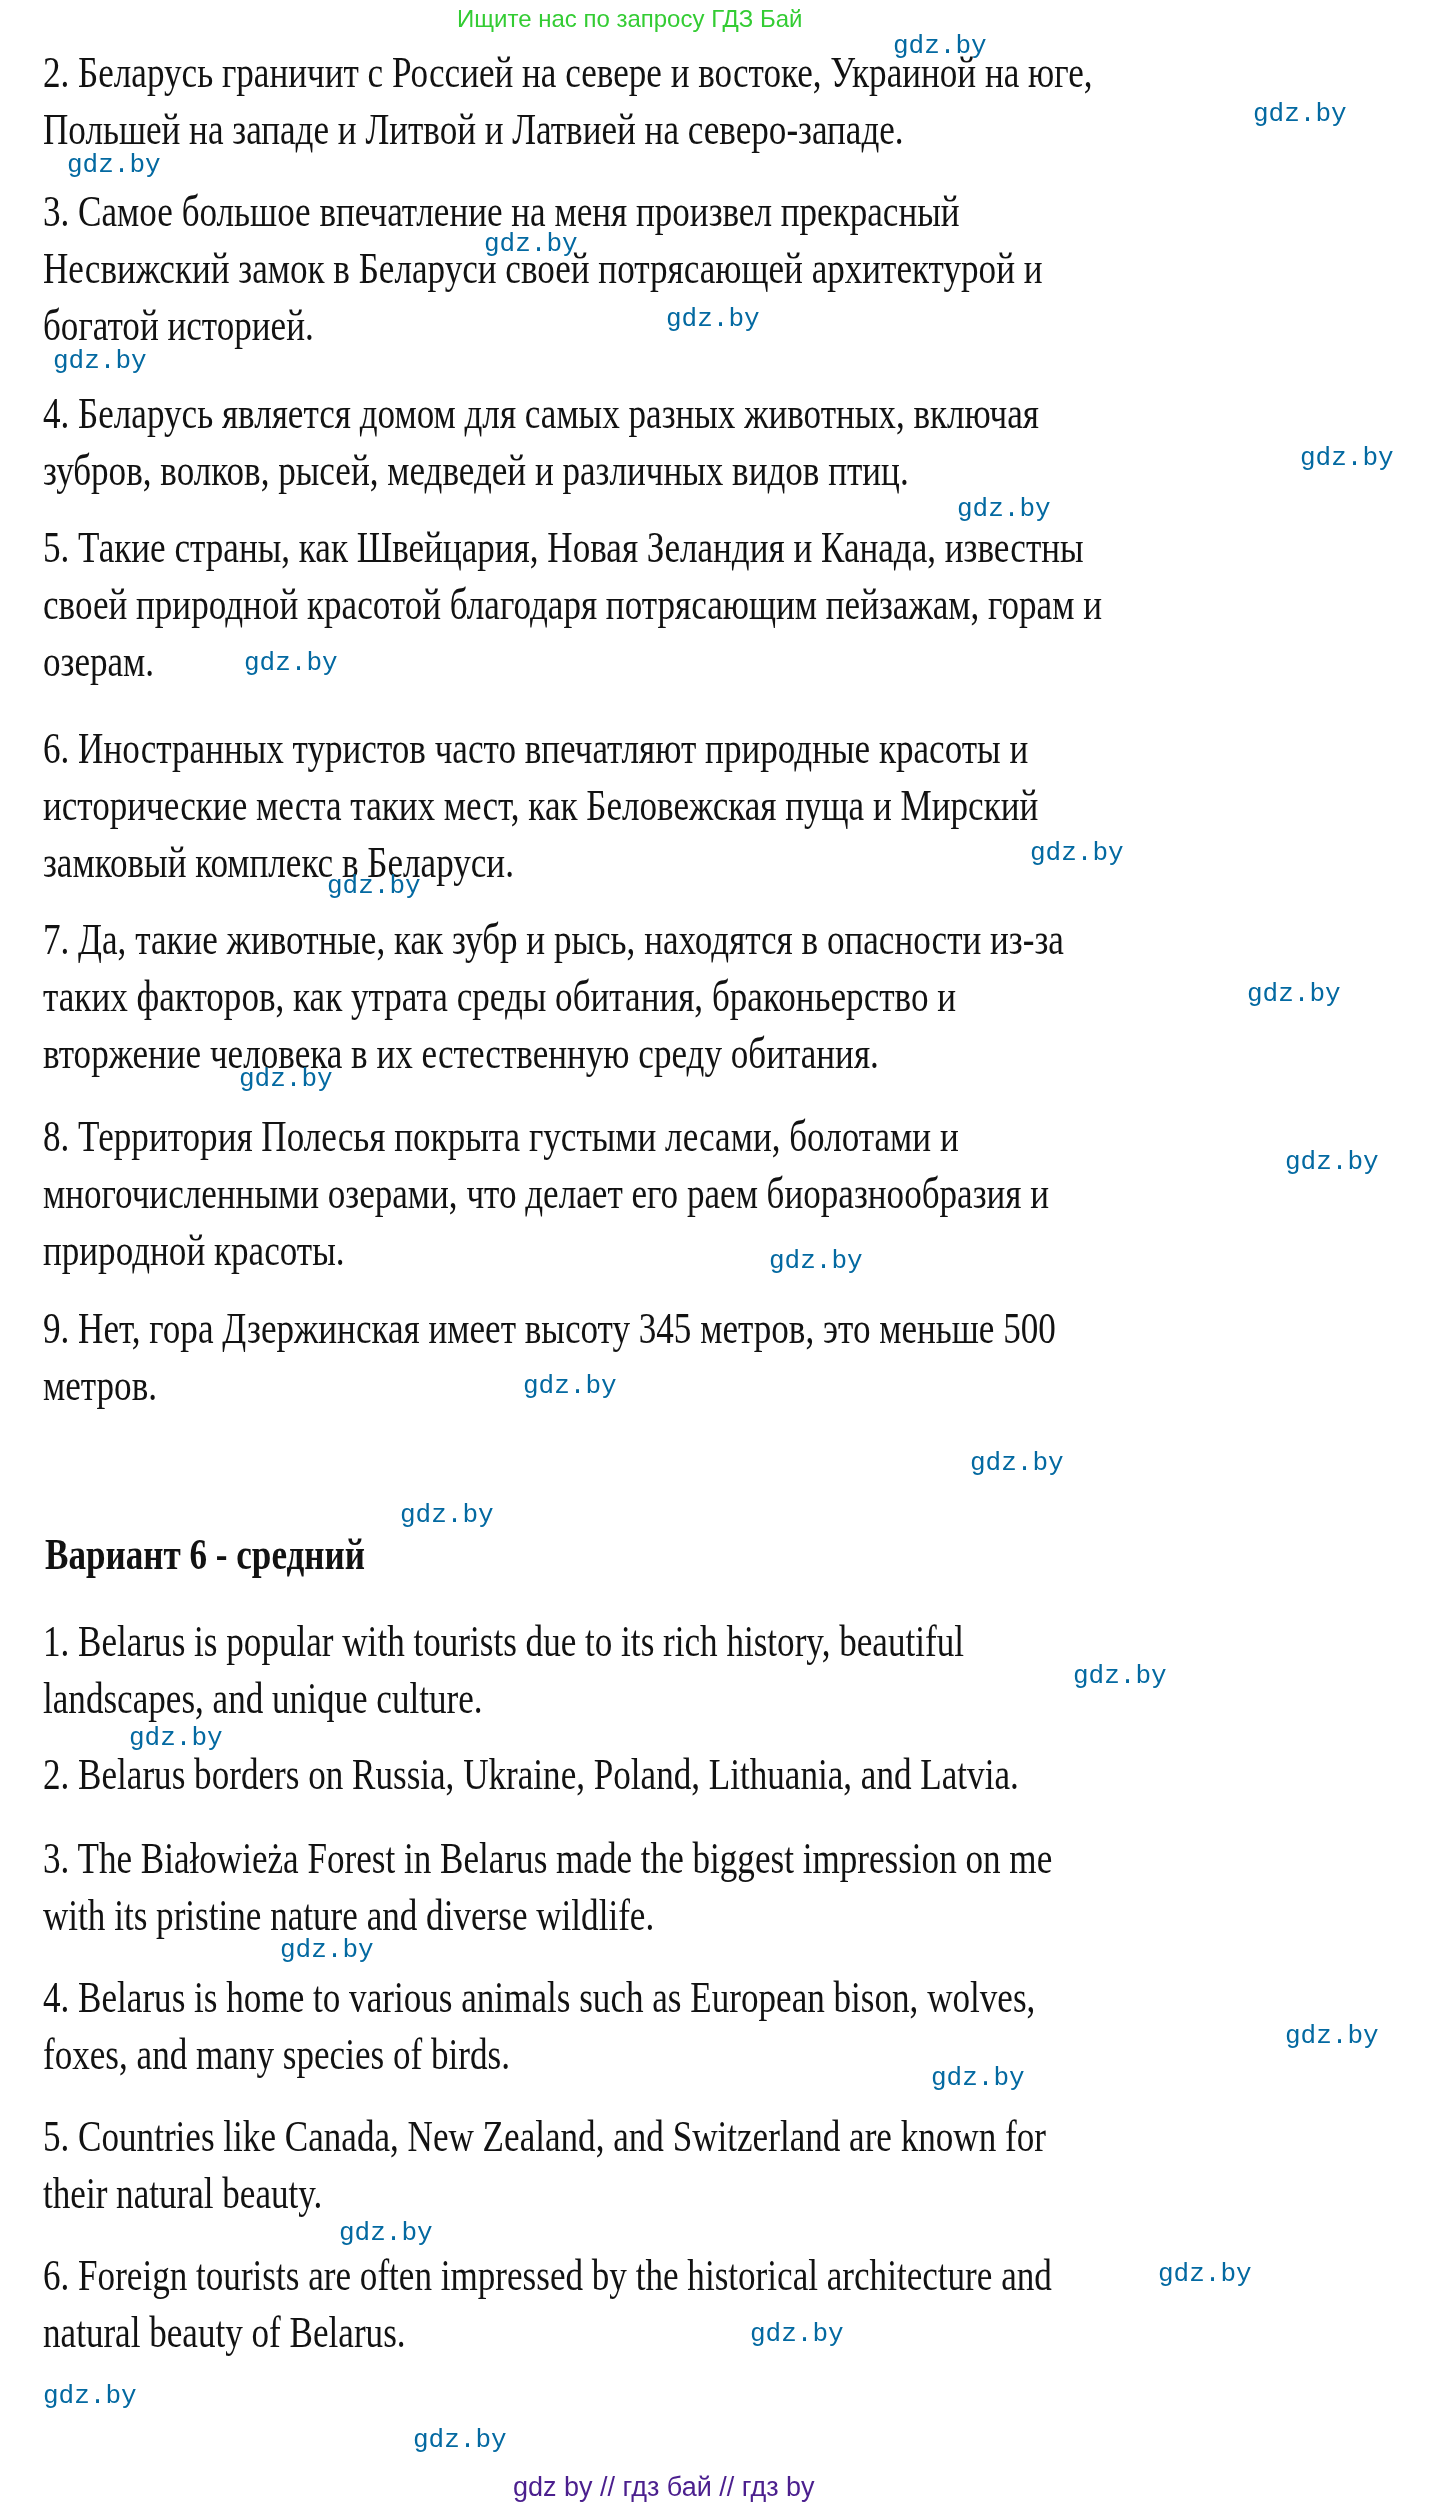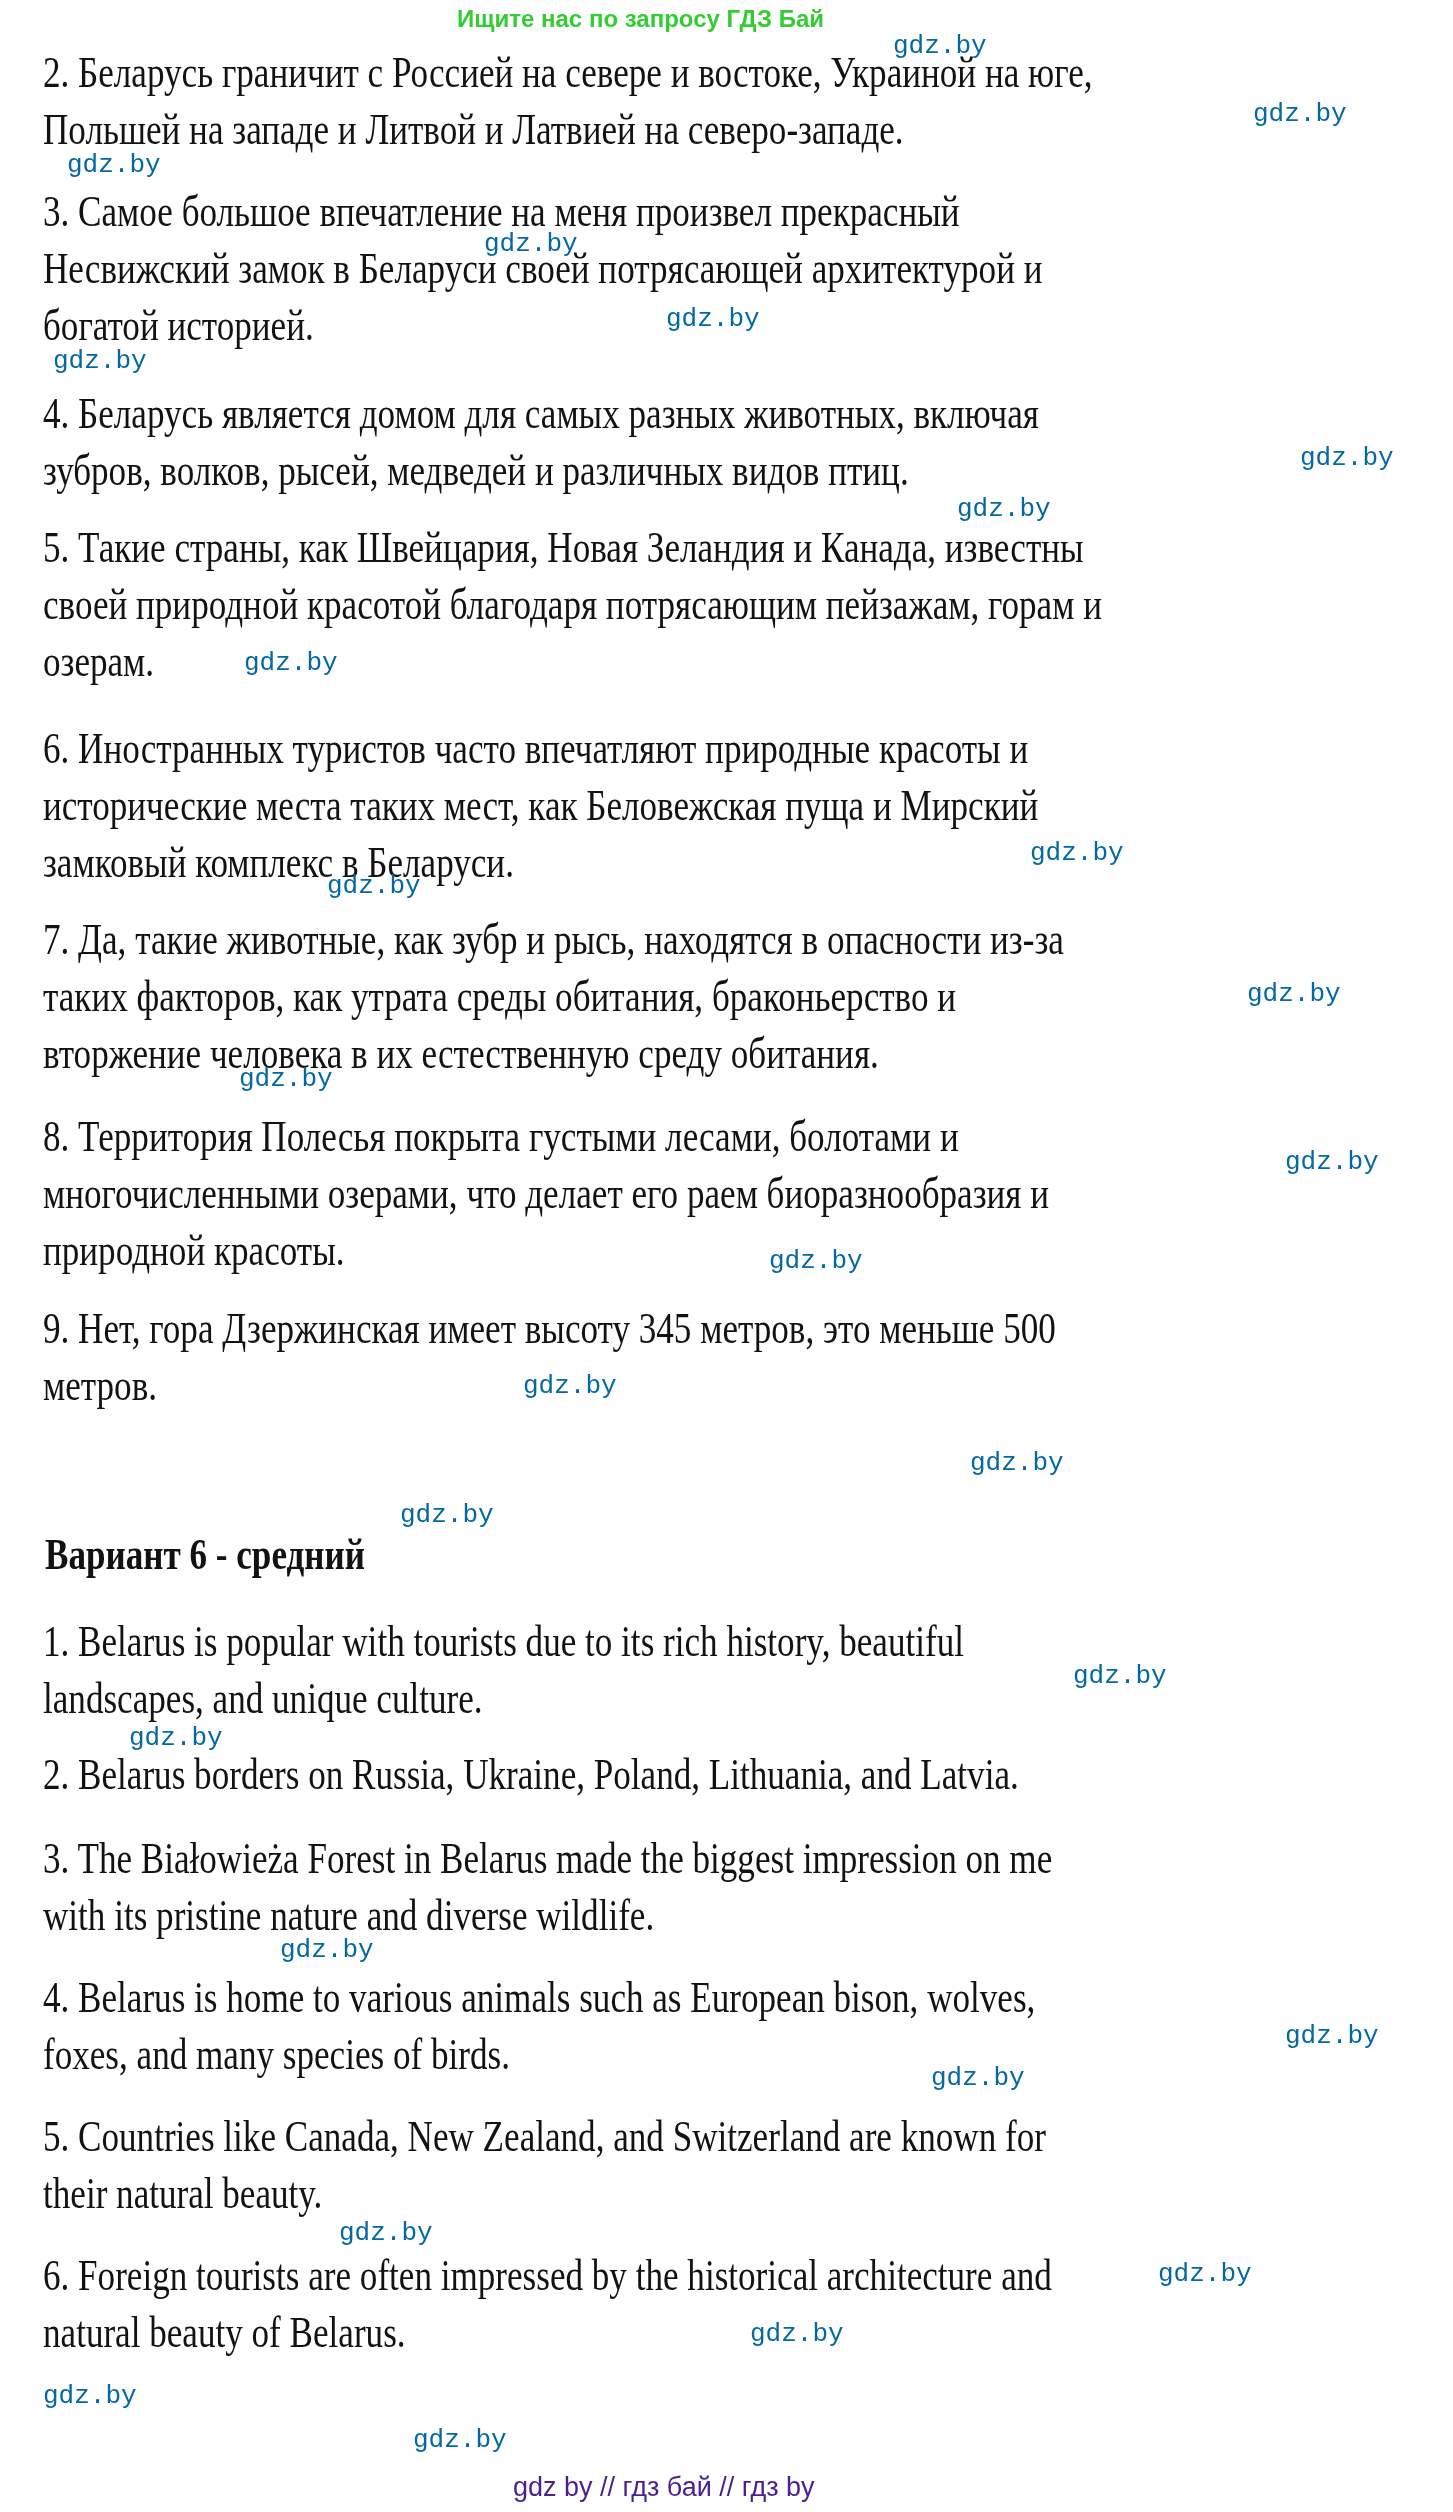--- a/index.html
+++ b/index.html
@@ -33,21 +33,21 @@
     white-space: pre-line;
     transform: scaleX(0.78);
     transform-origin: 0 0;
   }
   .promo {
     position: absolute;
     left: 457px;
     top: 4.7px;
     font-family: "Liberation Sans", sans-serif;
     font-size: 24px;
-    font-weight: bold;
+    font-weight: normal;
     color: #33cc33;
     white-space: nowrap;
   }
   .wm {
     position: absolute;
     font-family: Liberation Mono, monospace;
     font-size: 26px;
     color: #0369a1;
     white-space: nowrap;
   }

